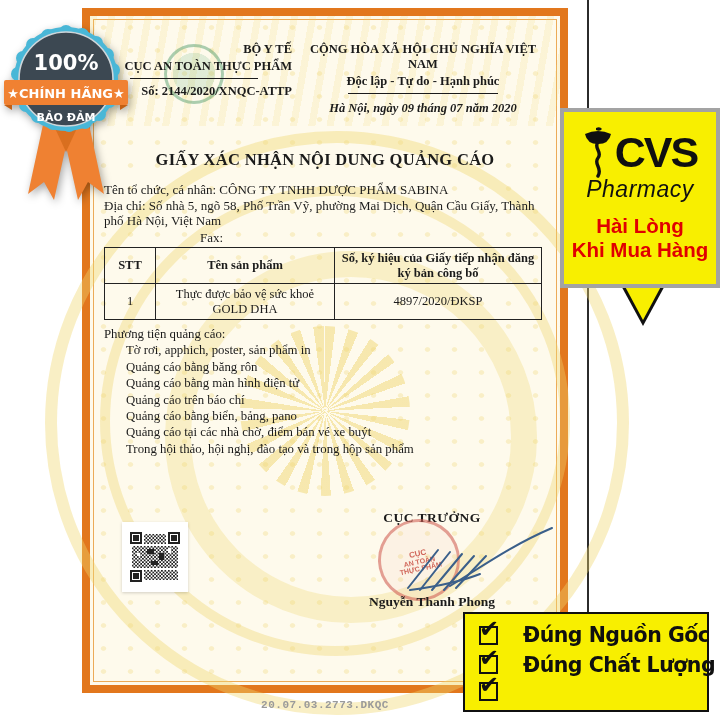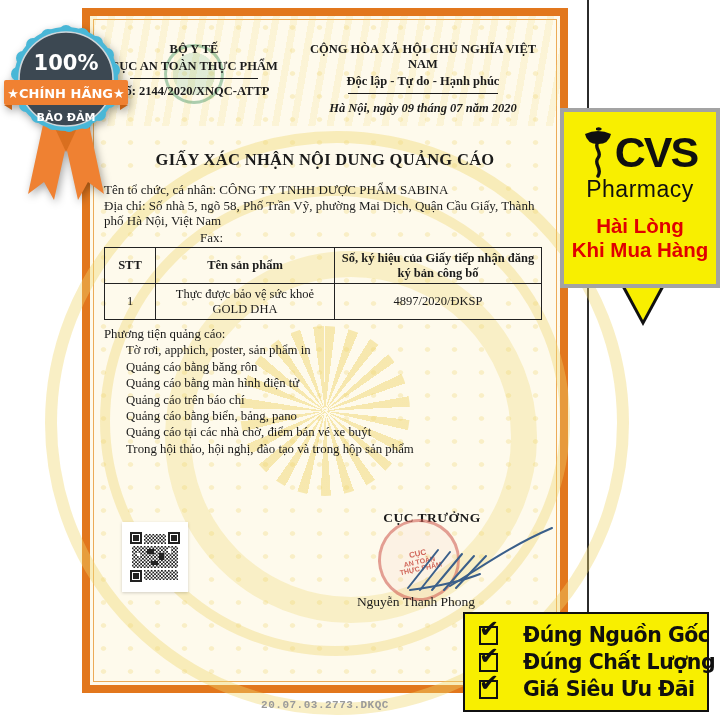--- a/index.html
+++ b/index.html
@@ -25,21 +25,21 @@
   .deco.waves{left:0;top:0;width:100%;height:110px;border-radius:0;opacity:.5;
       background:repeating-linear-gradient(100deg, rgba(240,214,110,.35) 0 7px, transparent 7px 18px);}
 
   .cert-inner{position:absolute;inset:0;font-family:"Liberation Serif",serif;color:#1b1b1b;}
 
   .gov-logo{position:absolute;left:74px;top:28px;width:54px;height:54px;border-radius:50%;
       border:3px solid rgba(70,150,100,.45);
       background:radial-gradient(circle, rgba(90,170,120,.18) 55%, transparent 56%);}
 
   .hdr{position:absolute;top:26px;left:0;width:100%;}
-  .hdr-left{position:absolute;left:6px;top:0;width:196px;text-align:center;}
+  .hdr-left{position:absolute;left:6px;top:0;width:196px;text-align:right;}
   .hdr-right{position:absolute;left:204px;top:0;width:258px;text-align:center;}
   .h-line1{font-size:12.5px;font-weight:bold;}
   .h-line2{font-size:12.5px;font-weight:bold;margin-top:2px;}
   .h-rule{height:1.4px;background:#1b1b1b;margin:4px auto 5px auto;}
   .h-rule.w1{width:128px;}
   .h-rule.w2{width:150px;}
   .h-num{font-size:12.5px;font-weight:bold;}
   .h-date{font-size:12.5px;font-weight:bold;font-style:italic;margin-top:7px;}
 
   .cert-title{position:absolute;top:134px;left:0;width:100%;text-align:center;
@@ -66,38 +66,38 @@
   .qr-box{position:absolute;top:506px;left:32px;width:66px;height:70px;background:#fff;
       box-shadow:0 1px 3px rgba(0,0,0,.18);display:flex;align-items:center;justify-content:center;}
   .qr-box svg{width:50px;height:50px;}
   .stamp{position:absolute;top:503px;left:288px;width:76px;height:76px;border-radius:50%;
       border:3px solid rgba(205,90,78,.55);color:rgba(196,62,50,.78);
       display:flex;flex-direction:column;align-items:center;justify-content:center;
       font-family:"Liberation Sans",sans-serif;font-weight:bold;text-align:center;
       transform:rotate(-12deg);background:rgba(230,140,125,.07);}
   .stamp .s1{font-size:8px;} .stamp .s2{font-size:7px;} .stamp .s3{font-size:7px;}
   .sig-svg{position:absolute;top:500px;left:300px;width:170px;height:95px;}
-  .sign-name{position:absolute;top:578px;left:236px;width:180px;text-align:center;
-      font-size:13.5px;font-weight:normal;}
+  .sign-name{position:absolute;top:578px;left:252px;width:180px;text-align:center;
+      font-size:13.5px;font-weight:bold;}
 
   .footer-code{position:absolute;left:82px;top:699px;width:486px;text-align:center;z-index:2;
       color:#9a9a9a;font-size:11px;font-weight:bold;letter-spacing:.5px;
       font-family:Liberation Mono, monospace;}
 
   
   .badge{position:absolute;left:4px;top:22px;width:124px;height:188px;z-index:6;
       filter:drop-shadow(2px 3px 4px rgba(0,0,0,.35));}
 
   
   .cvs{position:absolute;left:560px;top:108px;width:152px;height:172px;background:#f8ef00;
       border:4px solid #a3a3a3;z-index:5;text-align:center;color:#101010;}
   .cvs-row{display:flex;align-items:center;justify-content:center;margin-top:14px;}
   .cvs-row svg{width:30px;height:52px;margin-right:2px;}
   .cvs-brand{font-size:43px;font-weight:bold;letter-spacing:-2px;line-height:44px;}
-  .cvs-sub{font-size:23px;margin-top:-2px;letter-spacing:.5px;}
+  .cvs-sub{font-size:23px;margin-top:-2px;letter-spacing:.5px;font-style:italic;}
   .cvs-slogan{margin-top:11px;color:#e00000;font-weight:bold;font-size:20.5px;line-height:24px;}
   .cvs-tail-border{position:absolute;left:618px;top:280px;width:0;height:0;z-index:4;
       border-left:25px solid transparent;border-right:25px solid transparent;
       border-top:46px solid #101010;}
   .cvs-tail{position:absolute;left:621px;top:279px;width:0;height:0;z-index:5;
       border-left:22px solid transparent;border-right:22px solid transparent;
       border-top:41px solid #f8ef00;}
 
   
   .checklist{position:absolute;left:463px;top:612px;width:228px;height:78px;background:#f8ef00;
@@ -302,15 +302,14 @@
   <div class="check-row">
     <span class="check-box">
       <span class="check-mark">✔</span>
     </span>
     <span class="check-label">Đúng Chất Lượng</span>
   </div>
   <div class="check-row">
     <span class="check-box">
       <span class="check-mark">✔</span>
     </span>
-    <span class="check-label">Giá Siêu Ưu Đãi</span>
   </div>
 </div>
 
 </body></html>

